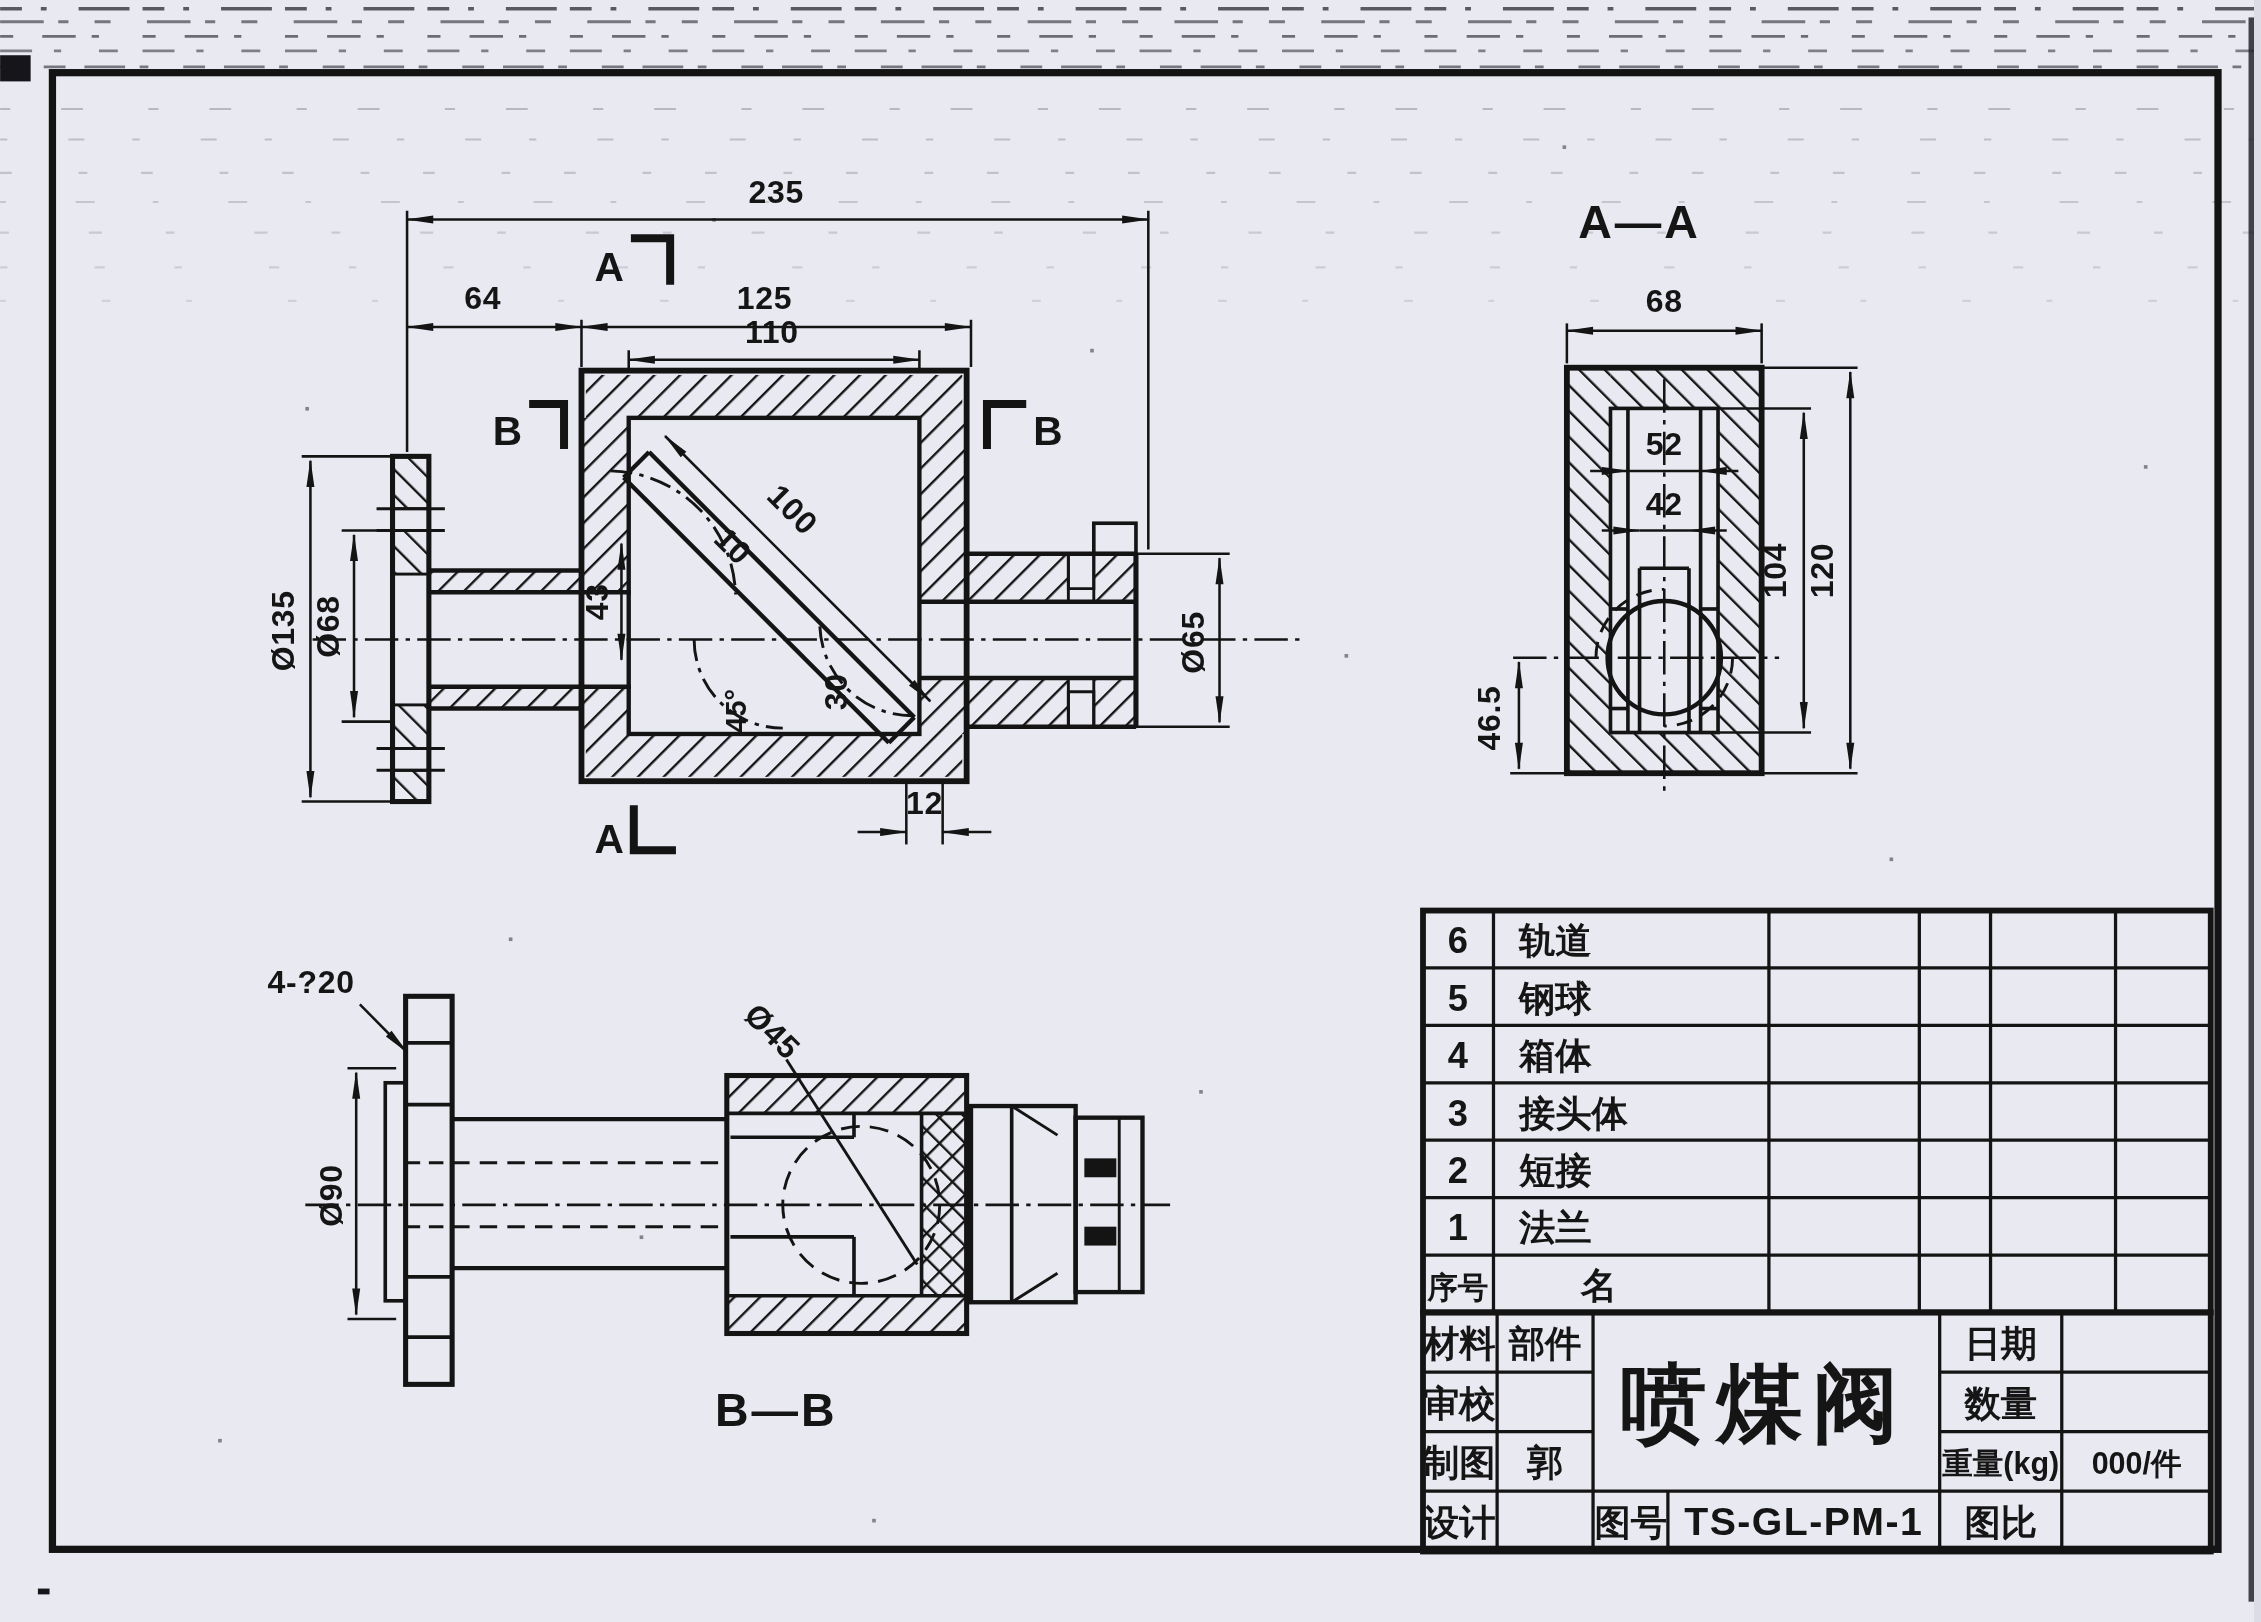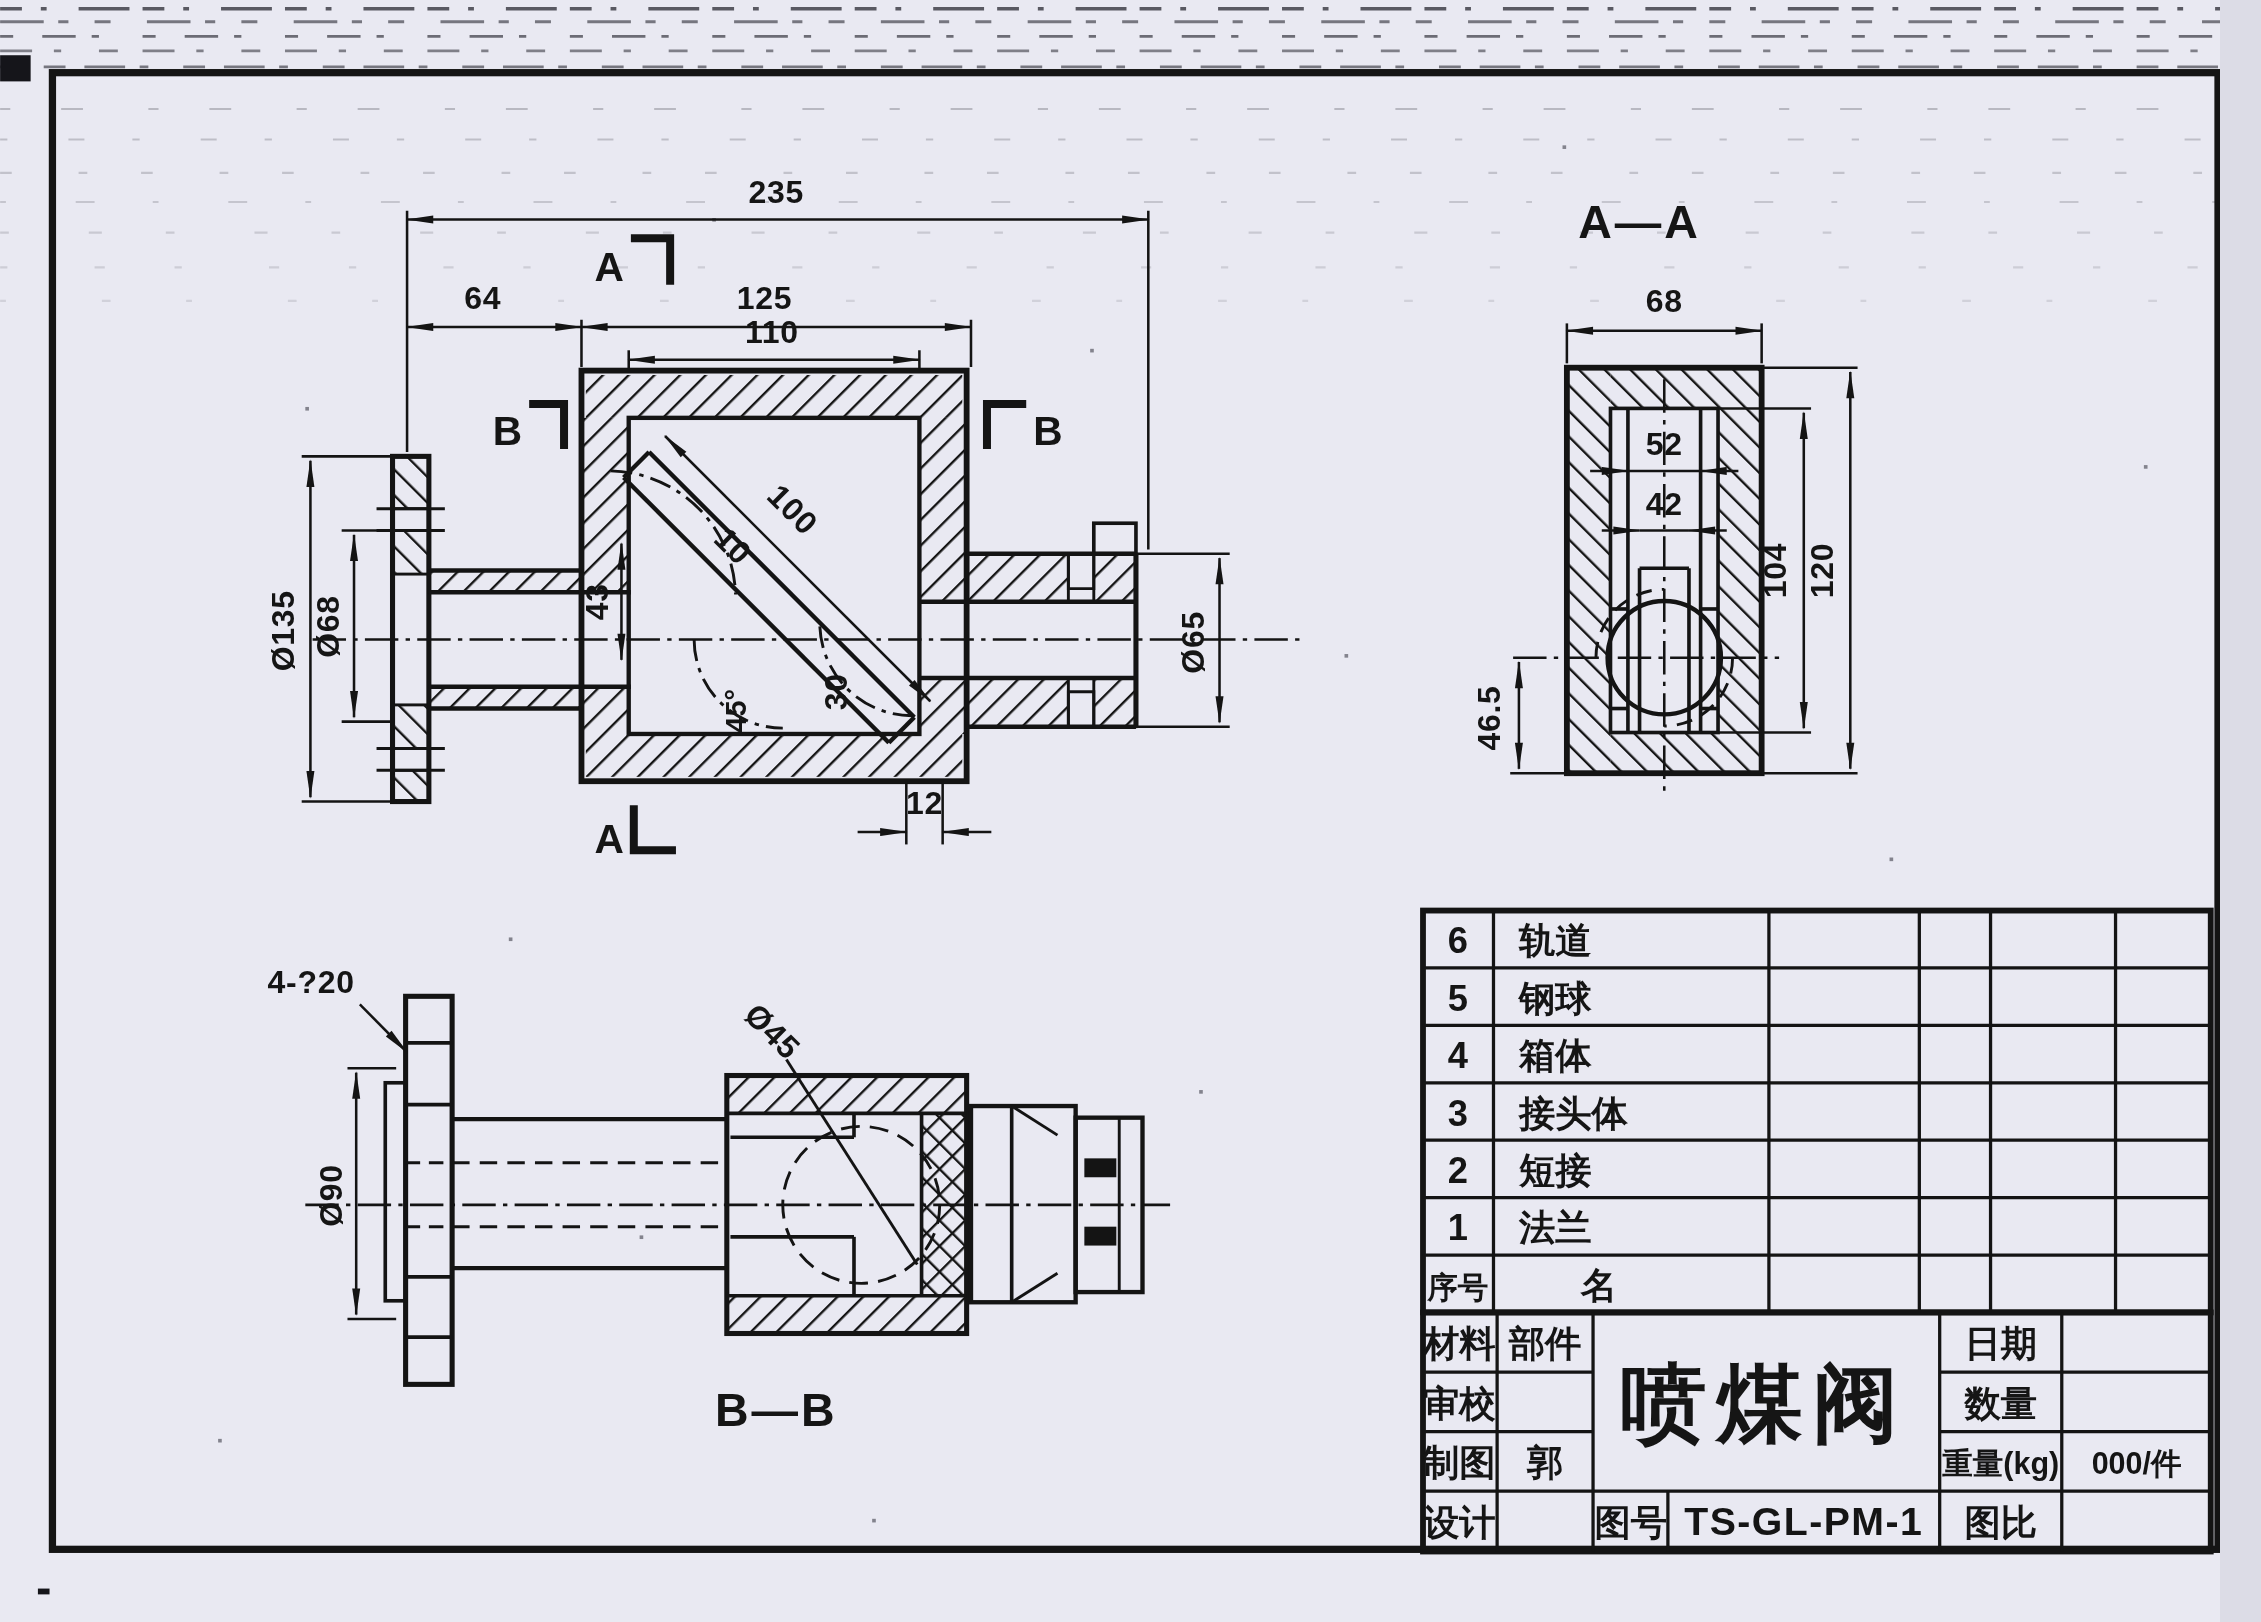--- a/index.html
+++ b/index.html
@@ -1,17 +1,17 @@
 <!DOCTYPE html>
 <html style="font-size:11.6px"><head>
 <meta charset="utf-8">
 <style>
   html,body{margin:0;padding:0;background:#dcdce6;}
   #page{position:relative;width:2220px;height:1622px;background:#e9e9f2;overflow:hidden;
-        font-family:"Liberation Sans",sans-serif;}
+        font-family:"Liberation Sans",sans-serif;padding-left:34px;}
   svg{position:absolute;left:0;top:0;}
   text{fill:#151515;}
   .dim{font:700 44px "Liberation Sans",sans-serif;letter-spacing:1px;}
   .dimS{font:700 40px "Liberation Sans",sans-serif;}
   .lbl{font:700 56px "Liberation Sans",sans-serif;}
   .secT{font:700 64px "Liberation Sans",sans-serif;letter-spacing:4px;}
   .cjk{font:700 50px "Liberation Sans",sans-serif;}
   .cjkS{font:700 42px "Liberation Sans",sans-serif;}
   .cjkBig{font:700 118px "Liberation Sans",sans-serif;letter-spacing:14px;}
   .code{font:700 54px "Liberation Sans",sans-serif;letter-spacing:2px;}

